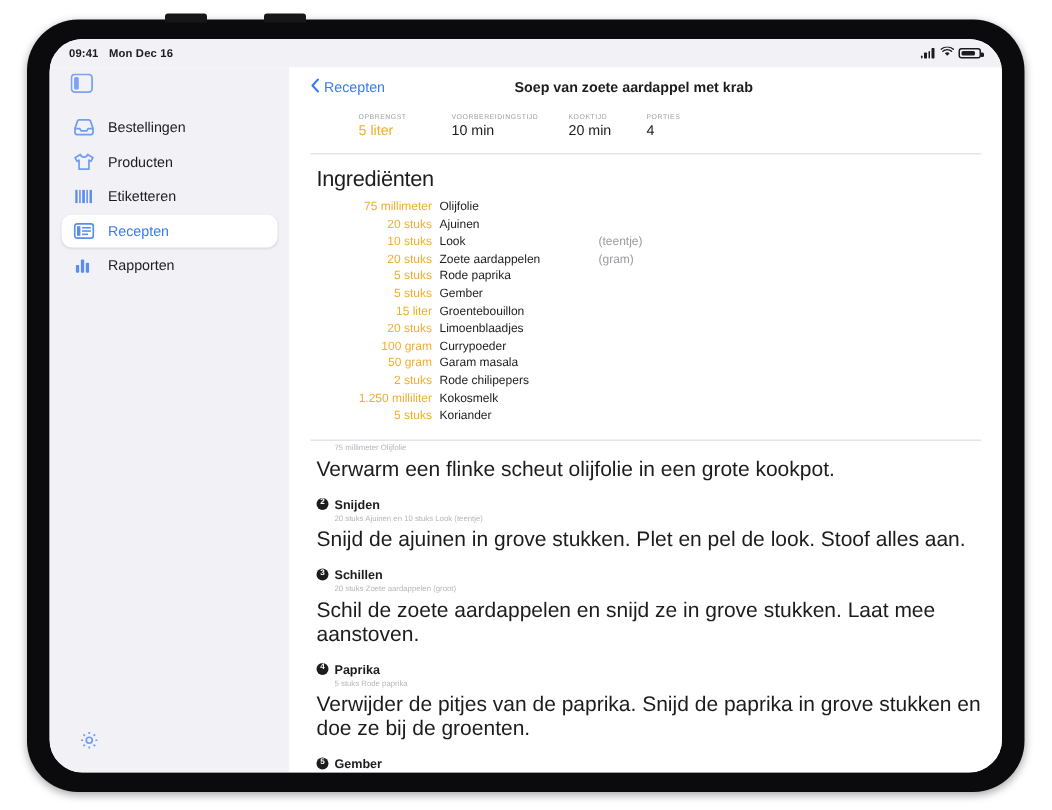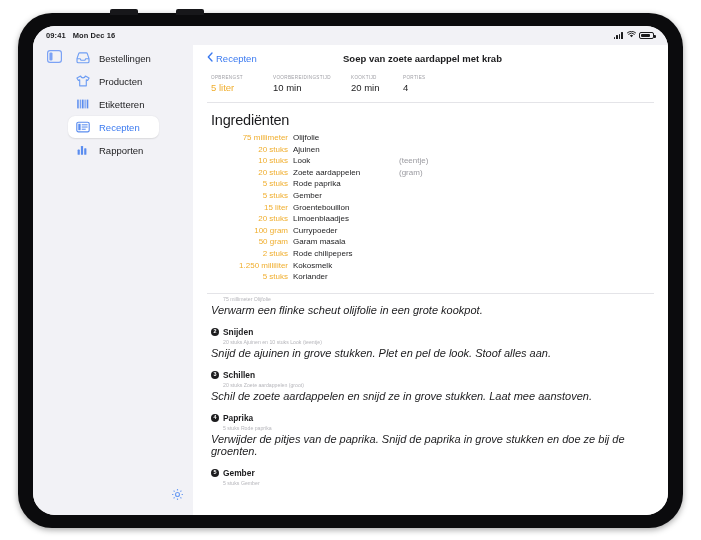--- a/index.html
+++ b/index.html
@@ -78,21 +78,21 @@
 
   
   #content-split { flex: 1; display: flex; min-height: 0; }
 
   
   #sidebar {
     width: 160px;
     flex: 0 0 160px;
     background: #f2f2f6;
     display: flex;
-    flex-direction: row;
+    flex-direction: column;
     padding: 2px 8px 0 8px;
   }
   #sidebar-toggle-row { padding: 2px 6px 7px 6px; }
   #sidebar-nav { display: flex; flex-direction: column; gap: 1px; }
 
   .nav-item {
     display: flex;
     align-items: center;
     gap: 9px;
     height: 22px;
@@ -138,21 +138,21 @@
     position: absolute; left: 0; right: 16px;
     text-align: center;
     font-size: 9.5px; font-weight: bold; color: #1c1c1e;
   }
 
   #detail-scroll { flex: 1; overflow: hidden; padding: 0 14px; }
 
   
   #meta-row { display: flex; gap: 0; padding: 4px 0 9px 4px; }
   .meta-cell { display: flex; flex-direction: column; gap: 2px; }
-  .meta-cell:nth-child(1){ width: 62px; }
+  .meta-cell:nth-child(1){ width: 62px; margin-left: 28px; }
   .meta-cell:nth-child(2){ width: 78px; }
   .meta-cell:nth-child(3){ width: 52px; }
   .meta-label {
     font-size: 4.6px; letter-spacing: .35px;
     color: #a0a0a6; text-transform: uppercase;
   }
   .meta-value { font-size: 9.5px; color: #1c1c1e; }
   .meta-value.accent { color: #f0ae2e; }
 
   .rule { height: 1px; background: #e4e4e8; }
@@ -187,21 +187,21 @@
     border-radius: 50%;
     background: #1c1c1e;
     color: #ffffff;
     font-size: 5.4px;
     font-weight: bold;
     display: flex; align-items: center; justify-content: center;
     line-height: 1;
   }
   .step-title { font-size: 8.4px; font-weight: bold; color: #1c1c1e; }
   .step-ings { font-size: 5.2px; color: #b6b6bb; padding: 2px 0 2px 12px; }
-  .step-body { font-size: 11px; color: #1c1c1e; padding-left: 0px; font-style: italic; }
+  .step-body { font-size: 14px; color: #1c1c1e; padding-left: 0px; }
 </style>
 </head>
 <body>
 
 <div id="device-frame">
   <div class="vol-btn" id="vol-up"></div>
   <div class="vol-btn" id="vol-down"></div>
 
   <div id="screen">
 

